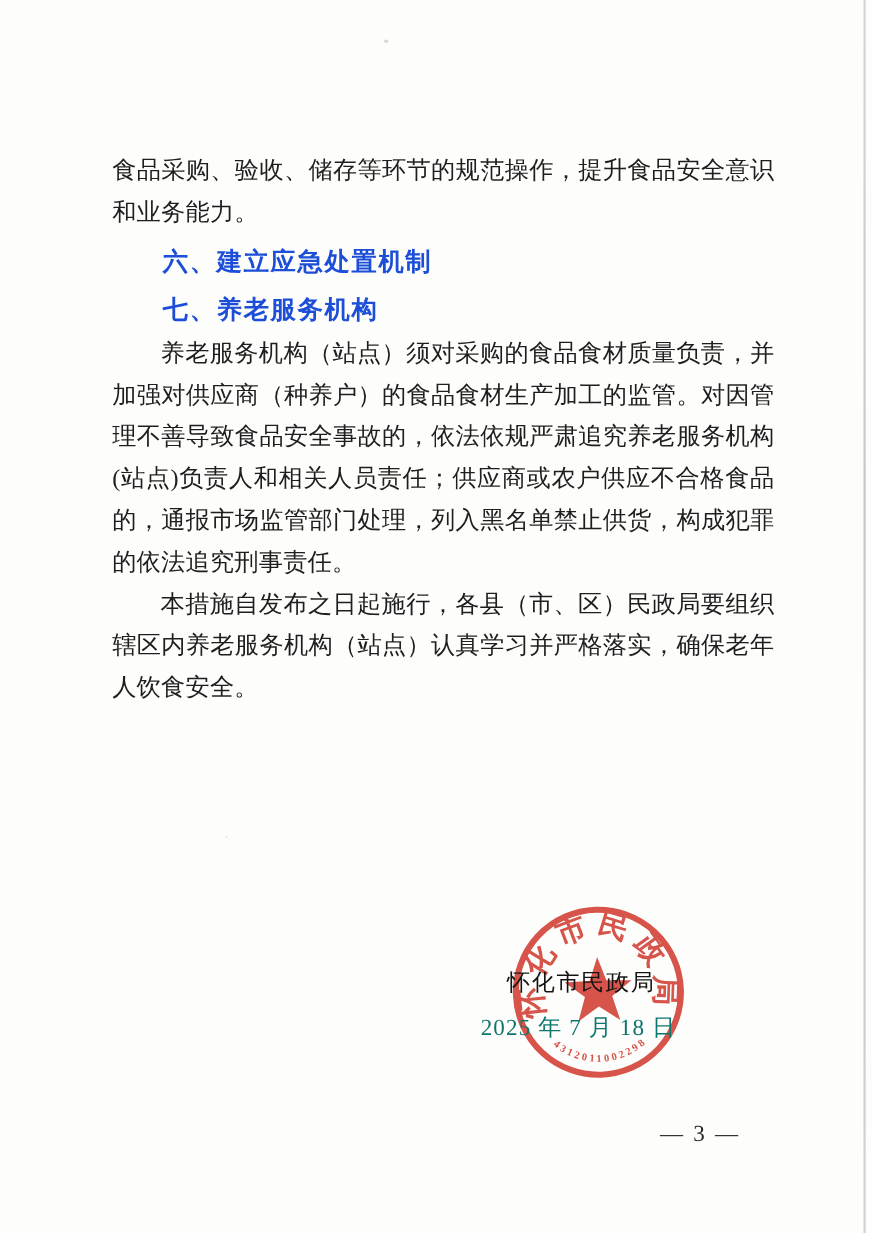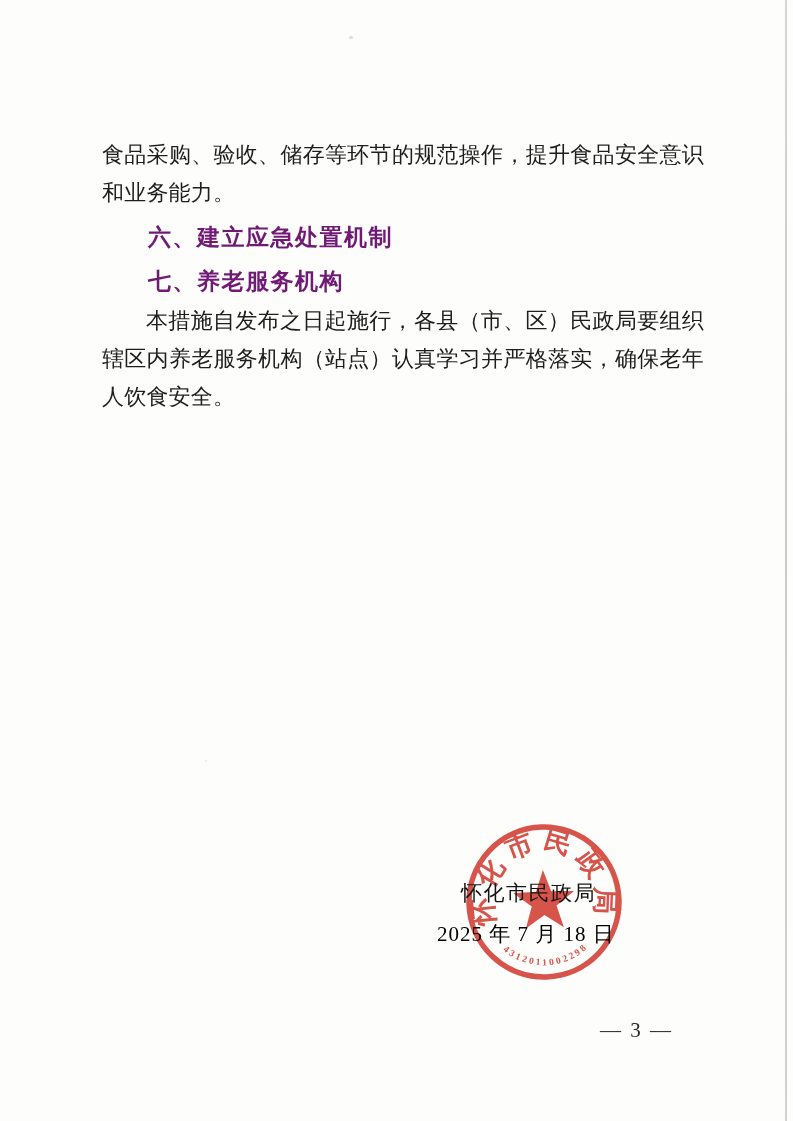--- a/index.html
+++ b/index.html
@@ -24,30 +24,30 @@
     position:absolute;left:102px;top:136px;width:602px;
     font-size:22px;line-height:38px;letter-spacing:.2px;
     text-align:justify;
   }
   .para{margin:0;text-indent:2em;}
   .para.continuation{text-indent:0;}
   .heading{
     margin:6px 0 2px;text-indent:2em;
     font-family:"Liberation Sans","DejaVu Sans",sans-serif;
     font-weight:bold;font-size:23px;line-height:38px;
-    color:#701a75;letter-spacing:1.5px;
+    color:#1d4ed8;letter-spacing:1.5px;
   }
 
   .sign-issuer{
     position:absolute;left:461px;top:879px;
     font-size:21px;letter-spacing:1.5px;color:#141414;
   }
   .sign-date{
     position:absolute;left:437px;top:920px;
-    font-size:21px;letter-spacing:1px;color:#000000;
+    font-size:21px;letter-spacing:1px;color:#0f766e;
   }
 
   .seal{
     position:absolute;left:464px;top:822px;width:160px;height:160px;
     mix-blend-mode:multiply;opacity:.92;
     transform:rotate(-2deg);
   }
   .seal text{
     font-family:"Liberation Serif","DejaVu Serif",serif;
     fill:#d5453b;font-weight:bold;
@@ -64,20 +64,21 @@
 <div class="page">
 
   <div class="scan-edge"></div>
   <div class="speck s1"></div>
   <div class="speck s2"></div>
 
   <div class="body-text">
     <p class="para continuation">食品采购、验收、储存等环节的规范操作，提升食品安全意识和业务能力。</p>
     <p class="heading">六、建立应急处置机制</p>
     <p class="heading">七、养老服务机构</p>
+    <p class="para">养老服务机构（站点）须对采购的食品食材质量负责，并加强对供应商（种养户）的食品食材生产加工的监管。对因管理不善导致食品安全事故的，依法依规严肃追究养老服务机构(站点)负责人和相关人员责任；供应商或农户供应不合格食品的，通报市场监管部门处理，列入黑名单禁止供货，构成犯罪的依法追究刑事责任。</p>
     <p class="para">本措施自发布之日起施行，各县（市、区）民政局要组织辖区内养老服务机构（站点）认真学习并严格落实，确保老年人饮食安全。</p>
   </div>
 
   <svg class="seal" viewBox="0 0 160 160" aria-hidden="true">
 
     <circle cx="80" cy="80" r="75" fill="none" stroke="#d5453b" stroke-width="5.5"></circle>
 
     <polygon fill="#d5453b" points="80,48 87.6,69.5 110.4,70.1 92.4,84 99,105.9 80,93 61,105.9 67.6,84 49.6,70.1 72.4,69.5"></polygon>
 
     <defs>

